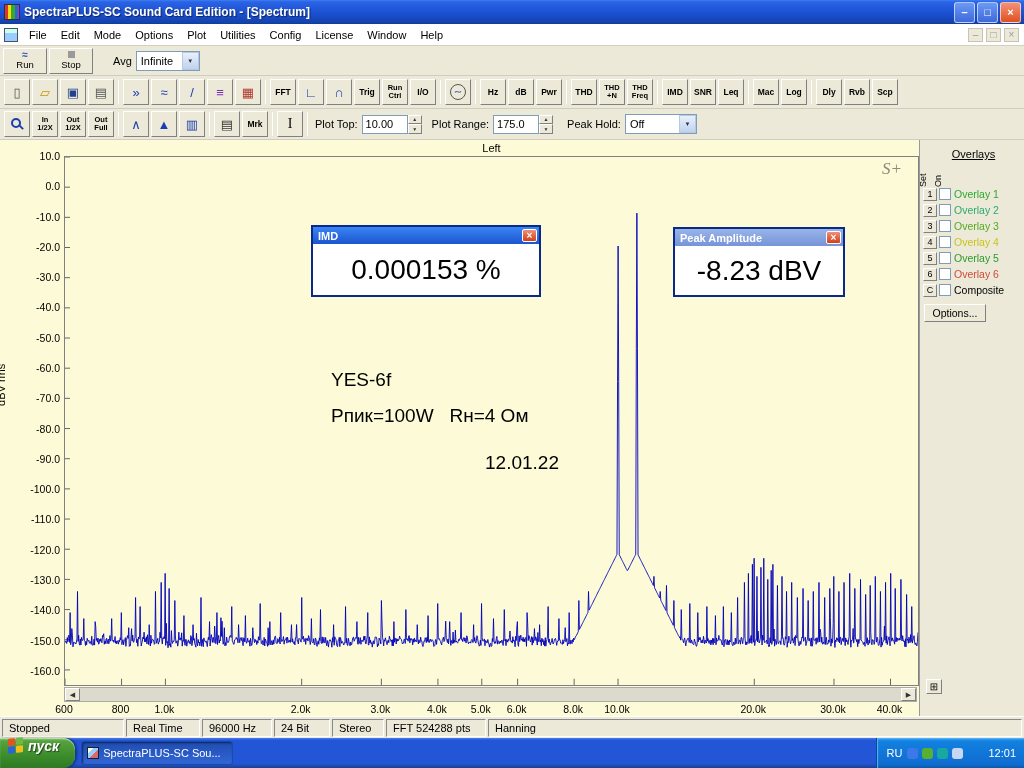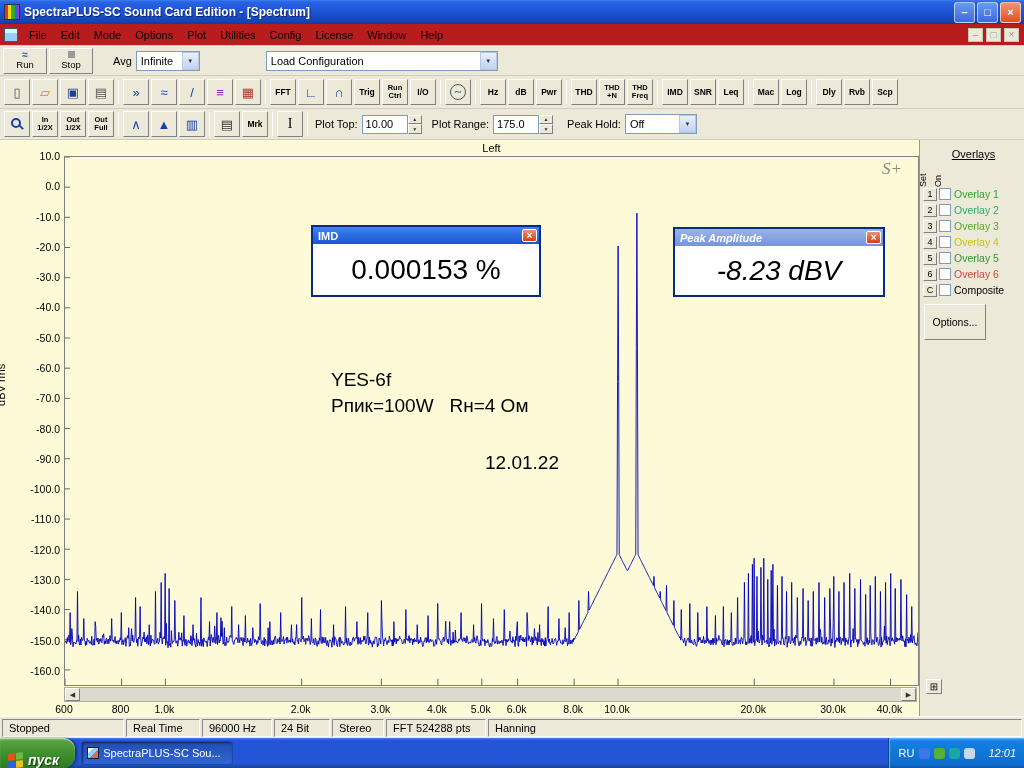--- a/index.html
+++ b/index.html
@@ -12,21 +12,21 @@
     background:linear-gradient(180deg,#3d7ef2 0%,#2a63e4 8%,#1b50d2 55%,#1443ae 93%,#123a96 100%);color:#fff;}
   .app-icon{width:16px;height:16px;margin-right:4px;border:1px solid #234;
     background:linear-gradient(90deg,#d33 0 3px,#fd0 3px 6px,#3a3 6px 10px,#36c 10px 13px,#a3d 13px 16px);}
   .title-text{font-weight:bold;font-size:12px;text-shadow:1px 1px 1px #0008;flex:1;white-space:nowrap;overflow:hidden;}
   .tb-btn{width:21px;height:21px;margin-left:2px;border-radius:3px;border:1px solid #ffffff99;
     background:linear-gradient(180deg,#6a9af6,#3e6ad8);color:#fff;font-weight:bold;font-size:11px;
     display:flex;align-items:center;justify-content:center;line-height:1;}
   .tb-close{background:linear-gradient(180deg,#f2927a,#e0511f);}
 
   
-  .menubar{height:22px;flex:0 0 22px;display:flex;align-items:center;background:#b91c1c;border-bottom:1px solid #d4d0c0;padding-left:3px;}
+  .menubar{height:22px;flex:0 0 22px;display:flex;align-items:center;background:#ffffff;border-bottom:1px solid #d4d0c0;padding-left:3px;}
   .mdi-icon{width:14px;height:14px;margin:0 4px 0 1px;border:1px solid #456;
     background:linear-gradient(180deg,#cfe 0 4px,#9cf 4px 14px);}
   .menu-item{padding:3px 7px;font-size:11px;}
   .menu-winctl{margin-left:auto;display:flex;gap:3px;padding-right:5px;color:#9a9a9a;font-size:10px;}
   .menu-winctl span{width:15px;height:14px;border:1px solid #c8c4b4;display:flex;align-items:center;justify-content:center;background:#ece9d8;}
 
   
   .toolbar{display:flex;align-items:center;background:#ece9d8;border-bottom:1px solid #cfccc0;padding:2px 3px;}
   .toolbar1{height:30px;flex:0 0 30px;}
   .toolbar2{height:33px;flex:0 0 33px;}
@@ -87,50 +87,50 @@
   
   .right-panel{width:104px;flex:0 0 104px;background:#ece9d8;position:relative;padding:8px 0 0 3px;}
   .ov-title{text-align:center;text-decoration:underline;font-size:11px;margin-bottom:2px;}
   .ov-headers{position:relative;height:24px;}
   .vh{position:absolute;bottom:-1px;font-size:9px;transform:rotate(-90deg);transform-origin:left bottom;white-space:nowrap;}
   .ov-row{display:flex;align-items:center;height:16px;}
   .ov-num{width:14px;height:13px;border:1px solid;border-color:#fff #808080 #808080 #fff;background:#ece9d8;
     font-size:9px;display:flex;align-items:center;justify-content:center;margin-right:2px;}
   .cb{width:12px;height:12px;border:1px solid #7f9db9;background:#fff;margin-right:3px;}
   .ov-label{font-size:10.5px;white-space:nowrap;}
-  .options-btn{margin:6px 0 0 1px;width:62px;height:36px;border:1px solid;border-color:#fff #808080 #808080 #fff;
+  .options-btn{margin:6px 0 0 1px;width:62px;height:18px;border:1px solid;border-color:#fff #808080 #808080 #fff;
     background:#ece9d8;font-size:10.5px;display:flex;align-items:center;justify-content:center;}
   .grid-btn{position:absolute;left:6px;bottom:22px;width:16px;height:15px;border:1px solid;border-color:#fff #808080 #808080 #fff;
     background:#ece9d8;font-size:10px;display:flex;align-items:center;justify-content:center;}
 
   
   .statusbar{height:22px;flex:0 0 22px;background:#ece9d8;border-top:1px solid #fff;display:flex;align-items:center;padding:1px 2px;gap:2px;}
   .status-cell{height:18px;border:1px solid;border-color:#888 #fff #fff #888;padding:2px 6px;font-size:11px;white-space:nowrap;overflow:hidden;}
 
   
   .taskbar{height:30px;flex:0 0 30px;display:flex;align-items:stretch;
     background:linear-gradient(180deg,#4b7ff0 0%,#3467e0 4%,#2256d6 8%,#2256d6 85%,#1a418f 100%);}
-  .start-btn{height:30px;padding:0 16px 0 8px;border-radius:0 12px 12px 0;display:flex;align-items:flex-end;gap:5px;
+  .start-btn{height:30px;padding:0 16px 0 8px;border-radius:0 12px 12px 0;display:flex;align-items:flex-start;gap:5px;
     background:linear-gradient(180deg,#8cc67a 0%,#57a23f 10%,#3d8e2d 55%,#2f7c24 95%);box-shadow:inset 0 1px 1px #b8e0a0, 2px 0 3px #0006;}
   .flag{width:15px;height:15px;display:grid;grid-template-columns:1fr 1fr;grid-template-rows:1fr 1fr;gap:1px;transform:skewY(-6deg);}
   .flag span{border-radius:1px;}
   .start-label{color:#fff;font-weight:bold;font-style:italic;font-size:14px;text-shadow:1px 1px 1px #0008;}
   .task-area{display:flex;align-items:center;gap:3px;padding-left:6px;flex:1;min-width:0;}
   .task-btn{width:152px;height:24px;border-radius:3px;border:1px solid #1a4ab0;color:#fff;display:flex;align-items:center;gap:4px;
     padding:0 5px;font-size:11px;white-space:nowrap;overflow:hidden;background:linear-gradient(180deg,#5c96f4,#3b70dd 40%,#2d62d2);}
   .task-btn.active{background:linear-gradient(180deg,#1f4cb0,#2a5cc8 60%,#3167d4);box-shadow:inset 1px 1px 2px #0008;}
   .task-ico{width:12px;height:12px;flex:0 0 12px;border:1px solid #123;
     background:linear-gradient(135deg,#ffd 0 4px,#9cf 4px 8px,#d66 8px 12px);}
   .task-label{overflow:hidden;text-overflow:ellipsis;}
   .tray{margin-left:auto;display:flex;align-items:center;gap:5px;padding:0 8px 0 10px;
     background:linear-gradient(180deg,#2e9ff0 0%,#1280e0 12%,#0f6cd0 88%,#0b58a8 100%);
     border-left:1px solid #0a4a90;box-shadow:inset 1px 1px 1px #5ab4f8;}
   .lang{color:#fff;font-size:11px;text-align:center;}
   .tray-ico{width:11px;height:11px;border-radius:3px;display:inline-block;}
-  .clock{color:#fff;font-size:11px;margin-left:8px;font-style:italic;}
+  .clock{color:#fff;font-size:11px;margin-left:20px;}
 </style>
 </head>
 <body>
 
 <div class="window">
 
   <div class="titlebar">
     <span class="app-icon"></span>
     <span class="title-text">SpectraPLUS-SC Sound Card Edition - [Spectrum]</span>
     <span class="tb-btn">–</span>
@@ -164,26 +164,20 @@
       <span class="wave-icon">≈</span>
       <span>Run</span>
     </div>
     <div class="big-btn">
       <span class="stop-ico"></span>
       <span>Stop</span>
     </div>
     <span class="lbl" style="margin-left:18px;">Avg</span>
     <div class="xp-select" style="width:64px;">
       <span>Infinite</span>
-      <span class="sel-btn">
-          <span class="sel-arr">▼</span>
-        </span>
-    </div>
-    <div class="xp-select" style="width:232px;margin-left:66px;">
-      <span>Load Configuration</span>
       <span class="sel-btn">
           <span class="sel-arr">▼</span>
         </span>
     </div>
   </div>
 
   <div class="toolbar toolbar2" id="toolbar2-items">
       <div class="tool-btn">
         <span class="glyph" style="color: rgb(85, 85, 85);">▯</span>
       </div>
@@ -388,32 +382,32 @@
               <line x1="0" x2="5" y1="374.40000000000003" y2="374.40000000000003" stroke="#666" vector-effect="non-scaling-stroke"></line>
               <line x1="0" x2="5" y1="403.20000000000005" y2="403.20000000000005" stroke="#666" vector-effect="non-scaling-stroke"></line>
               <line x1="0" x2="5" y1="432" y2="432" stroke="#666" vector-effect="non-scaling-stroke"></line>
               <line x1="0" x2="5" y1="460.8" y2="460.8" stroke="#666" vector-effect="non-scaling-stroke"></line>
               <line x1="0" x2="5" y1="489.6" y2="489.6" stroke="#666" vector-effect="non-scaling-stroke"></line>
               <path d="M0.00,463.69L0.57,462.17L1.14,462.47L1.71,464.37L2.27,458.76L2.84,462.81L3.41,456.89L3.98,456.41L4.55,463.31L5.12,434.88L5.68,465.48L6.25,462.19L6.82,450.14L7.39,456.41L7.96,467.56L8.53,463.20L9.09,464.21L9.66,463.45L10.23,463.69L10.80,464.86L11.37,463.32L11.94,459.77L12.50,414.72L13.07,462.44L13.64,456.52L14.21,464.22L14.78,465.97L15.35,460.15L15.91,465.77L16.48,458.42L17.05,461.28L17.62,461.53L18.19,459.98L18.76,440.56L19.32,461.29L19.89,462.25L20.46,466.33L21.03,462.18L21.60,465.57L22.17,459.45L22.74,461.42L23.30,462.24L23.87,461.31L24.44,464.17L25.01,463.14L25.58,462.61L26.15,465.12L26.71,457.47L27.28,465.98L27.85,466.02L28.42,465.69L28.99,460.28L29.56,465.90L30.12,443.52L30.69,448.15L31.26,461.42L31.83,459.64L32.40,463.07L32.97,459.18L33.53,465.08L34.10,464.47L34.67,460.30L35.24,462.23L35.81,459.68L36.38,462.92L36.94,463.70L37.51,456.76L38.08,457.80L38.65,455.04L39.22,465.12L39.79,462.12L40.35,464.44L40.92,460.56L41.49,459.42L42.06,464.57L42.63,461.70L43.20,460.19L43.77,464.69L44.33,461.70L44.90,456.81L45.47,462.20L46.04,459.80L46.61,440.64L47.18,461.45L47.74,462.20L48.31,461.09L48.88,463.34L49.45,461.28L50.02,457.68L50.59,464.13L51.15,462.08L51.72,464.79L52.29,461.68L52.86,462.48L53.43,464.99L54.00,461.09L54.56,462.63L55.13,458.85L55.70,461.03L56.27,434.88L56.84,465.43L57.41,461.48L57.97,460.74L58.54,465.72L59.11,461.69L59.68,461.55L60.25,458.82L60.82,467.12L61.38,461.54L61.95,458.56L62.52,456.90L63.09,459.52L63.66,449.28L64.23,467.12L64.80,466.12L65.36,466.51L65.93,458.18L66.50,450.23L67.07,461.92L67.64,456.42L68.21,463.15L68.77,463.10L69.34,459.70L69.91,458.56L70.48,420.48L71.05,458.93L71.62,463.70L72.18,460.28L72.75,467.03L73.32,458.13L73.89,460.19L74.46,458.33L75.03,429.12L75.59,458.83L76.16,466.80L76.73,463.82L77.30,462.20L77.87,458.18L78.44,460.10L79.00,453.52L79.57,462.89L80.14,459.68L80.71,462.90L81.28,457.96L81.85,464.82L82.41,456.10L82.98,461.12L83.55,465.42L84.12,446.40L84.69,462.38L85.26,466.83L85.83,456.49L86.39,464.11L86.96,461.36L87.53,460.30L88.10,460.81L88.67,462.05L89.24,465.21L89.80,464.45L90.37,414.72L90.94,459.92L91.51,464.15L92.08,461.51L92.65,459.38L93.21,465.02L93.78,463.29L94.35,462.77L94.92,453.59L95.49,459.15L96.06,406.08L96.62,460.31L97.19,464.90L97.76,459.00L98.33,459.85L98.90,457.88L99.47,459.69L100.03,397.44L100.60,466.14L101.17,445.13L101.74,463.59L102.31,462.51L102.88,468.47L103.44,464.62L104.01,411.84L104.58,466.20L105.15,464.39L105.72,467.95L106.29,452.07L106.86,462.53L107.42,464.33L107.99,461.84L108.56,462.66L109.13,461.06L109.70,423.36L110.27,457.16L110.83,464.10L111.40,463.07L111.97,461.71L112.54,466.92L113.11,464.17L113.68,453.55L114.24,460.71L114.81,460.76L115.38,458.98L115.95,461.34L116.52,454.17L117.09,466.90L117.65,461.44L118.22,462.30L118.79,437.76L119.36,462.92L119.93,466.16L120.50,460.47L121.06,460.53L121.63,466.93L122.20,463.75L122.77,462.02L123.34,460.92L123.91,463.78L124.47,462.59L125.04,465.03L125.61,456.85L126.18,457.93L126.75,466.45L127.32,462.96L127.89,446.40L128.45,461.23L129.02,459.62L129.59,464.50L130.16,465.95L130.73,467.89L131.30,454.57L131.86,464.04L132.43,466.65L133.00,460.51L133.57,463.86L134.14,463.00L134.71,466.62L135.27,462.98L135.84,420.48L136.41,467.04L136.98,464.15L137.55,460.48L138.12,467.44L138.68,459.02L139.25,461.00L139.82,462.21L140.39,463.19L140.96,461.90L141.53,463.85L142.09,467.38L142.66,462.07L143.23,458.34L143.80,460.90L144.37,443.52L144.94,466.76L145.51,459.65L146.07,455.86L146.64,459.10L147.21,463.34L147.78,458.50L148.35,458.89L148.92,463.58L149.48,447.77L150.05,457.53L150.62,464.61L151.19,461.20L151.76,434.88L152.33,465.40L152.89,459.19L153.46,456.68L154.03,463.95L154.60,460.98L155.17,461.82L155.74,439.75L156.30,457.59L156.87,443.12L157.44,459.29L158.01,465.06L158.58,462.14L159.15,449.28L159.71,466.64L160.28,463.35L160.85,466.18L161.42,458.29L161.99,461.89L162.56,463.52L163.12,463.37L163.69,461.95L164.26,458.18L164.83,456.84L165.40,456.89L165.97,458.65L166.54,429.12L167.10,461.99L167.67,462.82L168.24,464.82L168.81,465.31L169.38,461.04L169.95,460.75L170.51,459.90L171.08,458.50L171.65,460.27L172.22,459.75L172.79,463.75L173.36,446.40L173.92,459.41L174.49,463.56L175.06,458.91L175.63,459.29L176.20,461.63L176.77,458.59L177.33,463.22L177.90,466.48L178.47,459.01L179.04,459.34L179.61,462.89L180.18,437.76L180.74,461.75L181.31,464.14L181.88,462.48L182.45,459.29L183.02,463.13L183.59,462.54L184.15,461.54L184.72,466.94L185.29,459.50L185.86,463.47L186.43,466.28L187.00,464.37L187.57,449.28L188.13,458.48L188.70,460.10L189.27,463.57L189.84,460.36L190.41,462.44L190.98,461.59L191.54,465.44L192.11,461.79L192.68,464.01L193.25,457.89L193.82,461.05L194.39,460.98L194.95,426.24L195.52,458.28L196.09,464.53L196.66,463.37L197.23,461.67L197.80,465.93L198.36,463.72L198.93,458.52L199.50,466.76L200.07,460.11L200.64,461.51L201.21,463.60L201.77,464.09L202.34,467.11L202.91,449.36L203.48,466.05L204.05,464.26L204.62,443.52L205.18,463.82L205.75,465.79L206.32,461.72L206.89,462.61L207.46,465.72L208.03,460.95L208.60,464.92L209.16,460.18L209.73,457.61L210.30,457.40L210.87,464.00L211.44,464.27L212.01,464.34L212.57,459.82L213.14,462.28L213.71,463.23L214.28,458.33L214.85,464.87L215.42,434.88L215.98,459.70L216.55,462.61L217.12,461.96L217.69,460.37L218.26,457.79L218.83,465.03L219.39,461.23L219.96,461.35L220.53,460.25L221.10,458.70L221.67,464.07L222.24,458.27L222.80,460.83L223.37,463.24L223.94,462.80L224.51,461.06L225.08,463.42L225.65,457.74L226.21,446.40L226.78,462.89L227.35,459.88L227.92,463.94L228.49,464.39L229.06,462.57L229.63,465.71L230.19,459.00L230.76,459.26L231.33,446.30L231.90,462.14L232.47,461.63L233.04,464.79L233.60,459.64L234.17,459.72L234.74,460.46L235.31,462.18L235.88,463.09L236.45,420.48L237.01,460.32L237.58,459.43L238.15,457.38L238.72,462.68L239.29,461.49L239.86,459.56L240.42,465.24L240.99,459.66L241.56,460.94L242.13,459.57L242.70,462.11L243.27,456.82L243.83,458.44L244.40,461.06L244.97,465.40L245.54,461.88L246.11,440.64L246.68,462.64L247.24,463.44L247.81,463.86L248.38,459.79L248.95,465.19L249.52,465.82L250.09,459.08L250.66,460.45L251.22,465.25L251.79,467.13L252.36,463.19L252.93,461.81L253.50,465.12L254.07,459.00L254.63,461.55L255.20,432.00L255.77,463.66L256.34,464.38L256.91,458.04L257.48,464.11L258.04,462.89L258.61,458.46L259.18,463.52L259.75,463.77L260.32,458.67L260.89,463.74L261.45,466.49L262.02,461.56L262.59,464.26L263.16,467.82L263.73,462.66L264.30,460.96L264.86,460.77L265.43,462.08L266.00,463.31L266.57,467.96L267.14,458.85L267.71,463.18L268.27,446.40L268.84,466.07L269.41,457.90L269.98,459.68L270.55,459.82L271.12,463.88L271.69,466.77L272.25,467.44L272.82,461.43L273.39,461.26L273.96,458.47L274.53,467.34L275.10,458.72L275.66,460.78L276.23,464.17L276.80,462.33L277.37,463.11L277.94,464.89L278.51,465.85L279.07,463.98L279.64,462.84L280.21,429.12L280.78,464.10L281.35,459.34L281.92,465.97L282.48,466.32L283.05,459.48L283.62,462.40L284.19,465.56L284.76,466.61L285.33,462.98L285.89,465.87L286.46,465.09L287.03,461.11L287.60,458.73L288.17,458.28L288.74,462.28L289.30,461.32L289.87,459.17L290.44,458.81L291.01,459.48L291.58,443.52L292.15,463.67L292.72,465.19L293.28,458.47L293.85,464.35L294.42,462.99L294.99,458.76L295.56,465.19L296.13,462.25L296.69,461.02L297.26,462.43L297.83,462.44L298.40,457.56L298.97,461.11L299.54,457.24L300.10,464.42L300.67,464.87L301.24,460.88L301.81,458.24L302.38,434.88L302.95,465.69L303.51,465.74L304.08,458.06L304.65,463.93L305.22,461.29L305.79,464.54L306.36,463.58L306.92,467.83L307.49,463.46L308.06,461.79L308.63,464.97L309.20,462.80L309.77,458.23L310.33,458.19L310.90,458.23L311.47,460.04L312.04,467.68L312.61,464.83L313.18,466.16L313.75,459.24L314.31,460.84L314.88,461.20L315.45,464.80L316.02,423.36L316.59,442.83L317.16,458.62L317.72,461.37L318.29,466.70L318.86,460.88L319.43,462.22L320.00,458.95L320.57,461.45L321.13,462.99L321.70,465.54L322.27,462.21L322.84,461.16L323.41,463.62L323.98,457.42L324.54,459.64L325.11,460.19L325.68,462.51L326.25,461.02L326.82,466.71L327.39,460.69L327.95,466.67L328.52,443.52L329.09,463.20L329.66,459.20L330.23,459.68L330.80,464.85L331.36,459.78L331.93,462.17L332.50,460.26L333.07,461.60L333.64,460.42L334.21,457.30L334.78,459.63L335.34,459.69L335.91,460.33L336.48,462.48L337.05,464.84L337.62,464.18L338.19,463.83L338.75,460.18L339.32,460.38L339.89,464.32L340.46,432.00L341.03,458.67L341.60,461.03L342.16,459.94L342.73,462.21L343.30,457.09L343.87,456.93L344.44,463.76L345.01,459.68L345.57,461.19L346.14,459.68L346.71,460.59L347.28,465.66L347.85,460.25L348.42,463.24L348.98,459.12L349.55,462.65L350.12,460.93L350.69,462.19L351.26,462.78L351.83,446.40L352.39,460.96L352.96,464.78L353.53,460.83L354.10,463.41L354.67,463.44L355.24,458.33L355.81,461.95L356.37,461.97L356.94,465.91L357.51,467.28L358.08,465.41L358.65,461.74L359.22,462.25L359.78,458.86L360.35,460.82L360.92,463.56L361.49,458.53L362.06,462.44L362.63,437.76L363.19,463.00L363.76,463.63L364.33,461.07L364.90,460.19L365.47,462.45L366.04,462.55L366.60,460.68L367.17,461.40L367.74,462.07L368.31,467.12L368.88,466.90L369.45,466.07L370.01,460.72L370.58,460.83L371.15,465.22L371.72,458.72L372.29,426.24L372.86,460.03L373.42,460.27L373.99,459.83L374.56,461.68L375.13,462.66L375.70,464.70L376.27,465.73L376.84,460.71L377.40,460.31L377.97,458.34L378.54,462.59L379.11,461.87L379.68,456.51L380.25,443.11L380.81,460.30L381.38,460.70L381.95,463.49L382.52,460.11L383.09,464.75L383.66,458.61L384.22,443.52L384.79,459.03L385.36,466.21L385.93,461.48L386.50,463.85L387.07,464.27L387.63,453.47L388.20,464.17L388.77,461.07L389.34,463.21L389.91,451.57L390.48,463.08L391.04,462.12L391.61,463.46L392.18,463.89L392.75,462.50L393.32,460.36L393.89,461.53L394.45,459.44L395.02,459.57L395.59,434.88L396.16,461.18L396.73,460.58L397.30,462.54L397.87,459.19L398.43,458.63L399.00,462.20L399.57,459.06L400.14,462.66L400.71,463.94L401.28,457.02L401.84,458.31L402.41,462.51L402.98,464.63L403.55,463.27L404.12,463.35L404.69,462.84L405.25,464.04L405.82,461.52L406.39,460.51L406.96,461.52L407.53,463.56L408.10,446.40L408.66,462.30L409.23,458.58L409.80,462.46L410.37,464.05L410.94,461.22L411.51,456.94L412.07,459.40L412.64,462.92L413.21,465.26L413.78,466.95L414.35,466.00L414.92,461.18L415.48,466.21L416.05,426.24L416.62,458.70L417.19,461.89L417.76,462.20L418.33,461.22L418.90,460.02L419.46,466.56L420.03,461.61L420.60,461.73L421.17,463.72L421.74,463.67L422.31,460.58L422.87,463.19L423.44,464.99L424.01,467.81L424.58,464.60L425.15,464.16L425.72,467.32L426.28,466.68L426.85,459.59L427.42,462.49L427.99,440.64L428.56,462.27L429.13,464.37L429.69,462.51L430.26,464.15L430.83,459.61L431.40,457.62L431.97,465.00L432.54,461.61L433.10,462.23L433.67,464.67L434.24,462.88L434.81,461.99L435.38,463.81L435.95,461.76L436.52,461.04L437.08,464.30L437.65,466.28L438.22,459.02L438.79,432.00L439.36,461.85L439.93,460.36L440.49,466.46L441.06,460.60L441.63,461.07L442.20,463.16L442.77,460.27L443.34,461.59L443.90,458.67L444.47,452.41L445.04,460.97L445.61,462.87L446.18,461.84L446.75,464.00L447.31,457.88L447.88,462.24L448.45,460.92L449.02,462.98L449.59,467.50L450.16,457.47L450.72,461.61L451.29,448.69L451.86,443.52L452.43,465.43L453.00,467.09L453.57,457.06L454.13,462.52L454.70,459.60L455.27,456.39L455.84,461.13L456.41,460.06L456.98,462.18L457.55,458.35L458.11,462.57L458.68,460.02L459.25,462.89L459.82,458.64L460.39,459.39L460.96,467.11L461.52,434.88L462.09,444.64L462.66,461.64L463.23,456.71L463.80,457.50L464.37,460.80L464.93,462.99L465.50,461.02L466.07,457.80L466.64,465.94L467.21,458.56L467.78,463.77L468.34,460.50L468.91,450.17L469.48,461.64L470.05,457.95L470.62,458.89L471.19,462.19L471.75,465.89L472.32,453.86L472.89,462.37L473.46,462.51L474.03,446.40L474.60,462.87L475.16,460.95L475.73,466.51L476.30,459.30L476.87,462.79L477.44,460.45L478.01,465.45L478.58,461.77L479.14,466.89L479.71,458.81L480.28,466.90L480.85,462.63L481.42,460.49L481.99,457.08L482.55,429.12L483.12,463.26L483.69,460.12L484.26,464.33L484.83,465.66L485.40,463.11L485.96,463.03L486.53,459.56L487.10,463.53L487.67,464.90L488.24,463.18L488.81,461.18L489.37,460.07L489.94,459.50L490.51,462.40L491.08,466.18L491.65,463.03L492.22,461.78L492.78,461.95L493.35,440.64L493.92,460.93L494.49,460.79L495.06,463.99L495.63,463.57L496.19,464.46L496.76,465.28L497.33,460.75L497.90,464.50L498.47,462.44L499.04,460.63L499.61,449.22L500.17,462.76L500.74,462.07L501.31,459.62L501.88,466.60L502.45,464.07L503.02,464.63L503.58,434.88L504.15,464.66L504.72,464.91L505.29,461.03L505.86,463.09L506.43,464.61L506.99,460.73L507.56,462.93L508.13,459.25L508.70,460.76L509.27,459.67L509.84,457.78L510.40,457.50L510.97,456.41L511.54,455.33L512.11,454.24L512.68,453.15L513.25,423.36L513.81,450.98L514.38,449.89L514.95,448.81L515.52,447.72L516.09,446.64L516.66,445.55L517.22,444.46L517.79,443.38L518.36,442.29L518.93,441.20L519.50,440.12L520.07,439.03L520.64,437.95L521.20,436.86L521.77,435.77L522.34,434.69L522.91,414.72L523.48,432.51L524.05,431.43L524.61,430.34L525.18,429.26L525.75,428.17L526.32,427.08L526.89,426.00L527.46,424.91L528.02,423.82L528.59,422.74L529.16,421.65L529.73,420.57L530.30,419.48L530.87,418.39L531.43,417.31L532.00,416.22L532.57,415.13L533.14,414.05L533.71,412.96L534.28,411.88L534.84,410.79L535.41,409.70L535.98,408.62L536.55,407.53L537.12,406.44L537.69,405.36L538.25,404.27L538.82,403.19L539.39,402.10L539.96,401.01L540.53,399.93L541.10,398.84L541.67,397.75L542.23,396.67L542.80,395.58L543.37,394.50L543.94,393.41L544.51,392.32L545.08,391.24L545.64,390.15L546.21,389.06L546.78,387.98L547.35,386.89L547.92,385.81L548.49,384.72L549.05,383.63L549.62,382.55L550.19,381.46L550.76,380.37L551.33,379.29L551.90,214.56L552.46,84.96L553.03,214.56L553.60,379.62L554.17,380.70L554.74,381.79L555.31,382.88L555.87,383.96L556.44,385.05L557.01,386.14L557.58,387.22L558.15,388.31L558.72,389.39L559.28,390.48L559.85,391.57L560.42,392.65L560.99,393.74L561.56,394.83L562.13,394.41L562.70,393.33L563.26,392.24L563.83,391.15L564.40,390.07L564.97,388.98L565.54,387.89L566.11,386.81L566.67,385.72L567.24,384.64L567.81,383.55L568.38,382.46L568.95,381.38L569.52,380.29L570.08,379.20L570.65,183.17L571.22,53.57L571.79,183.17L572.36,379.70L572.93,380.79L573.49,381.87L574.06,382.96L574.63,384.05L575.20,385.13L575.77,386.22L576.34,387.30L576.90,388.39L577.47,389.48L578.04,390.56L578.61,391.65L579.18,392.74L579.75,393.82L580.31,394.91L580.88,395.99L581.45,397.08L582.02,398.17L582.59,399.25L583.16,400.34L583.73,401.43L584.29,402.51L584.86,403.60L585.43,404.68L586.00,405.77L586.57,406.86L587.14,407.94L587.70,409.03L588.27,400.32L588.84,411.20L589.41,412.29L589.98,413.37L590.55,414.46L591.11,415.55L591.68,416.63L592.25,417.72L592.82,418.81L593.39,419.89L593.96,420.98L594.52,414.72L595.09,423.15L595.66,424.24L596.23,425.32L596.80,426.41L597.37,427.50L597.93,428.58L598.50,429.67L599.07,430.75L599.64,431.84L600.21,432.93L600.78,408.96L601.34,435.10L601.91,436.19L602.48,437.27L603.05,438.36L603.62,439.44L604.19,440.53L604.76,441.62L605.32,442.70L605.89,443.79L606.46,444.88L607.03,445.96L607.60,447.05L608.17,423.36L608.73,449.22L609.30,450.31L609.87,451.39L610.44,452.48L611.01,453.57L611.58,454.65L612.14,455.74L612.71,456.83L613.28,457.49L613.85,459.00L614.42,458.04L614.99,461.17L615.55,432.00L616.12,459.37L616.69,460.92L617.26,461.65L617.83,463.60L618.40,460.52L618.96,459.09L619.53,463.84L620.10,466.61L620.67,461.94L621.24,461.75L621.81,459.69L622.37,459.45L622.94,459.48L623.51,463.38L624.08,426.24L624.65,461.82L625.22,464.05L625.79,460.97L626.35,462.56L626.92,464.54L627.49,465.21L628.06,465.47L628.63,460.19L629.20,462.42L629.76,463.01L630.33,466.73L630.90,467.05L631.47,464.43L632.04,434.88L632.61,462.65L633.17,458.85L633.74,460.77L634.31,458.38L634.88,461.26L635.45,463.86L636.02,461.30L636.58,460.99L637.15,463.96L637.72,457.47L638.29,460.75L638.86,464.66L639.43,461.21L639.99,462.01L640.56,463.98L641.13,429.12L641.70,462.16L642.27,459.56L642.84,463.34L643.40,464.45L643.97,461.39L644.54,461.16L645.11,465.80L645.68,461.08L646.25,464.24L646.82,459.47L647.38,465.61L647.95,459.48L648.52,462.44L649.09,463.82L649.66,437.76L650.23,465.58L650.79,459.20L651.36,462.24L651.93,461.85L652.50,461.21L653.07,456.62L653.64,460.63L654.20,461.33L654.77,460.55L655.34,460.97L655.91,464.07L656.48,465.80L657.05,463.49L657.61,429.12L658.18,467.47L658.75,461.40L659.32,461.29L659.89,460.49L660.46,465.34L661.02,464.91L661.59,460.75L662.16,465.85L662.73,461.82L663.30,465.61L663.87,461.00L664.43,462.98L665.00,461.48L665.57,434.88L666.14,464.60L666.71,466.17L667.28,466.42L667.85,463.02L668.41,464.40L668.98,465.55L669.55,459.24L670.12,464.74L670.69,462.76L671.26,457.04L671.82,420.48L672.39,464.75L672.96,463.34L673.53,460.92L674.10,461.55L674.67,465.10L675.23,459.00L675.80,458.41L676.37,462.20L676.94,464.59L677.51,459.38L678.08,458.93L678.64,406.08L679.21,459.15L679.78,465.47L680.35,462.70L680.92,465.55L681.49,463.77L682.05,462.84L682.62,397.44L683.19,464.39L683.76,459.83L684.33,463.71L684.90,458.36L685.46,456.61L686.03,464.36L686.60,388.80L687.17,461.01L687.74,463.17L688.31,383.04L688.88,466.38L689.44,461.72L690.01,460.72L690.58,461.37L691.15,400.32L691.72,462.76L692.29,452.47L692.85,460.89L693.42,463.92L693.99,461.95L694.56,459.31L695.13,391.68L695.70,457.31L696.26,465.84L696.83,456.36L697.40,461.27L697.97,383.04L698.54,463.46L699.11,462.95L699.67,462.89L700.24,462.50L700.81,461.15L701.38,464.76L701.95,403.20L702.52,465.42L703.08,467.63L703.65,466.88L704.22,458.81L704.79,463.72L705.36,394.56L705.93,465.24L706.49,461.62L707.06,388.80L707.63,462.06L708.20,450.55L708.77,466.94L709.34,460.40L709.91,461.43L710.47,465.36L711.04,461.72L711.61,408.96L712.18,464.35L712.75,464.51L713.32,462.63L713.88,462.16L714.45,462.10L715.02,465.45L715.59,457.78L716.16,400.32L716.73,459.32L717.29,459.06L717.86,464.86L718.43,465.97L719.00,464.17L719.57,457.91L720.14,460.23L720.70,414.72L721.27,467.98L721.84,462.69L722.41,463.53L722.98,457.28L723.55,460.81L724.11,461.77L724.68,464.77L725.25,462.42L725.82,406.08L726.39,461.47L726.96,459.59L727.53,464.05L728.09,461.63L728.66,458.07L729.23,466.32L729.80,456.63L730.37,458.59L730.94,459.22L731.50,420.48L732.07,460.17L732.64,464.36L733.21,466.75L733.78,463.54L734.35,462.15L734.91,465.23L735.48,462.47L736.05,458.30L736.62,459.17L737.19,411.84L737.76,462.29L738.32,460.56L738.89,459.95L739.46,458.37L740.03,466.40L740.60,464.28L741.17,461.22L741.73,459.24L742.30,423.36L742.87,461.75L743.44,461.87L744.01,459.30L744.58,463.07L745.14,466.91L745.71,459.02L746.28,467.02L746.85,464.63L747.42,414.72L747.99,461.25L748.56,461.28L749.12,461.44L749.69,459.62L750.26,465.16L750.83,458.93L751.40,458.98L751.97,463.43L752.53,460.24L753.10,406.08L753.67,462.78L754.24,450.67L754.81,453.82L755.38,463.31L755.94,458.29L756.51,464.92L757.08,464.93L757.65,463.11L758.22,464.43L758.79,420.48L759.35,465.40L759.92,460.75L760.49,458.44L761.06,465.29L761.63,464.48L762.20,464.61L762.76,460.98L763.33,463.26L763.90,411.84L764.47,439.53L765.04,466.96L765.61,459.91L766.17,463.99L766.74,461.00L767.31,445.42L767.88,400.32L768.45,461.74L769.02,468.17L769.59,461.12L770.15,462.64L770.72,458.91L771.29,461.16L771.86,459.57L772.43,462.64L773.00,414.72L773.56,463.92L774.13,458.62L774.70,458.38L775.27,465.49L775.84,461.92L776.41,459.45L776.97,461.75L777.54,462.54L778.11,406.08L778.68,460.07L779.25,466.41L779.82,459.01L780.38,462.76L780.95,460.90L781.52,463.28L782.09,465.34L782.66,461.08L783.23,457.62L783.79,397.44L784.36,459.19L784.93,467.95L785.50,461.01L786.07,461.68L786.64,460.77L787.20,450.07L787.77,463.98L788.34,458.43L788.91,411.84L789.48,460.02L790.05,459.78L790.62,462.73L791.18,460.69L791.75,467.40L792.32,460.50L792.89,464.38L793.46,460.90L794.03,461.10L794.59,403.20L795.16,460.95L795.73,461.97L796.30,462.34L796.87,463.09L797.44,465.32L798.00,463.39L798.57,463.25L799.14,467.05L799.71,417.60L800.28,459.18L800.85,464.34L801.41,458.90L801.98,465.86L802.55,465.43L803.12,460.98L803.69,464.08L804.26,408.96L804.82,454.21L805.39,463.23L805.96,465.59L806.53,460.89L807.10,460.79L807.67,461.58L808.23,465.27L808.80,462.16L809.37,400.32L809.94,458.08L810.51,463.10L811.08,458.35L811.65,459.33L812.21,465.18L812.78,466.29L813.35,464.73L813.92,459.77L814.49,414.72L815.06,467.84L815.62,458.52L816.19,466.15L816.76,463.23L817.33,462.71L817.90,460.86L818.47,447.75L819.03,461.23L819.60,406.08L820.17,464.00L820.74,457.12L821.31,465.43L821.88,461.88L822.44,460.61L823.01,458.02L823.58,461.45L824.15,466.60L824.72,397.44L825.29,458.40L825.85,462.28L826.42,458.97L826.99,461.02L827.56,461.25L828.13,462.81L828.70,465.02L829.26,411.84L829.83,462.75L830.40,458.68L830.97,462.47L831.54,459.28L832.11,460.76L832.68,461.15L833.24,459.24L833.81,461.22L834.38,460.77L834.95,403.20L835.52,458.25L836.09,462.03L836.65,456.95L837.22,460.96L837.79,462.54L838.36,461.88L838.93,467.48L839.50,459.92L840.06,467.58L840.63,417.60L841.20,461.35L841.77,460.25L842.34,464.12L842.91,458.32L843.47,459.57L844.04,463.74L844.61,455.92L845.18,462.60L845.75,429.12L846.32,464.02L846.88,460.91L847.45,459.83L848.02,456.96L848.59,462.94L849.16,465.40L849.73,463.86L850.29,465.04L850.86,466.74L851.43,462.54L852.00,453.77" fill="none" stroke="#0000bb" stroke-width="0.9" vector-effect="non-scaling-stroke"></path>
             </svg>
           <span class="splus">S+</span>
 
           <div class="anno" style="left:266px;top:212px;">YES-6f</div>
-          <div class="anno" style="left:266px;top:238px;">Рпик=100W   Rн=4 Ом</div>
+          <div class="anno" style="left:266px;top:248px;">Рпик=100W   Rн=4 Ом</div>
           <div class="anno" style="left:420px;top:295px;">12.01.22</div>
 
           <div class="float-win" style="left:246px;top:68px;width:230px;height:72px;">
             <div class="float-title ft-active">
               <span>IMD</span>
               <span class="float-close">×</span>
             </div>
             <div class="float-body">0.000153 %</div>
           </div>
 
-          <div class="float-win" style="left:608px;top:70px;width:212px;height:70px;font-style:italic;">
+          <div class="float-win" style="left:608px;top:70px;width:172px;height:70px;">
             <div class="float-title ft-inactive">
               <span>Peak Amplitude</span>
               <span class="float-close">×</span>
             </div>
             <div class="float-body">-8.23 dBV</div>
           </div>
         </div>
       </div>
 
       <div class="hscroll">

